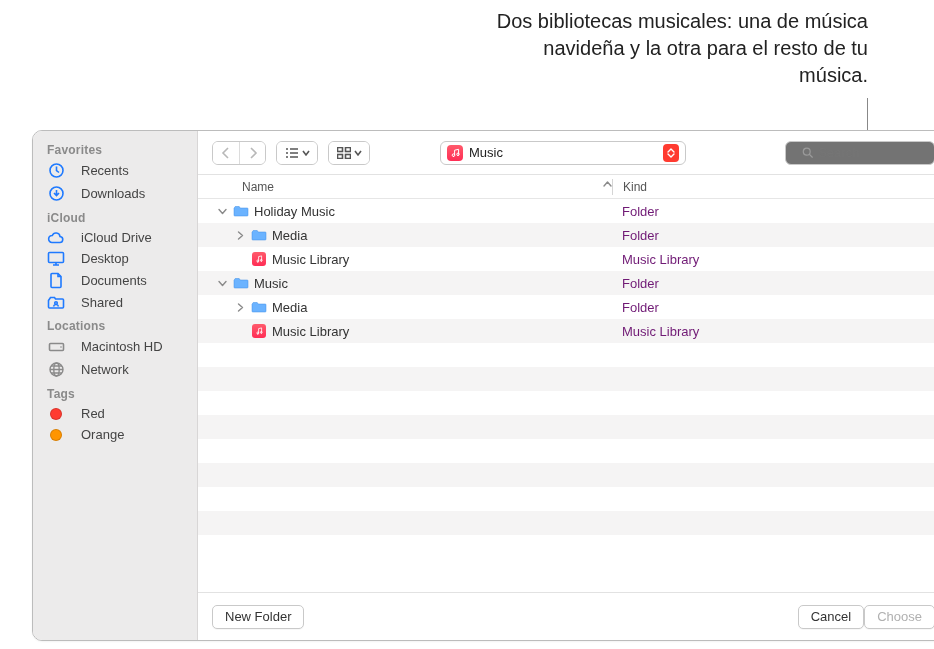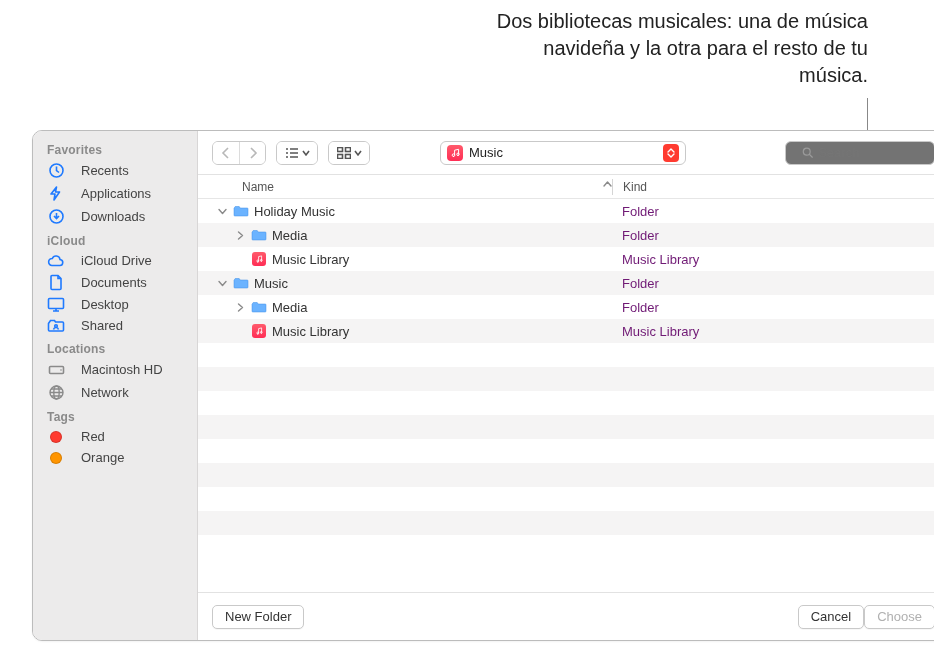--- a/index.html
+++ b/index.html
@@ -95,60 +95,52 @@
               <svg class="sb-icon" width="17" height="17" viewBox="0 0 17 17">
                 <circle cx="8.5" cy="8.5" r="6.5"></circle>
                 <path d="M8.5 4.5v4l2.5 2"></path>
               </svg>
             </span>
             <span class="label">Recents</span>
           </div>
           <div class="sb-item">
             <span class="icon">
               <svg class="sb-icon" width="17" height="17" viewBox="0 0 17 17">
-                <path d="M8.5 2 L3 9h4l-1 6 5.5-8h-4z" stroke-linejoin="round"></path>
-              </svg>
-            </span>
-            <span class="label">Applications</span>
-          </div>
-          <div class="sb-item">
-            <span class="icon">
-              <svg class="sb-icon" width="17" height="17" viewBox="0 0 17 17">
                 <circle cx="8.5" cy="8.5" r="6.5"></circle>
                 <path d="M8.5 5v5M6 8l2.5 2.5L11 8"></path>
               </svg>
             </span>
             <span class="label">Downloads</span>
           </div>
           <div class="sb-group">iCloud</div>
           <div class="sb-item">
             <span class="icon">
               <svg class="sb-icon" width="18" height="14" viewBox="0 0 18 14">
                 <path d="M5 11.5a3.5 3.5 0 0 1 .3-7 4 4 0 0 1 7.7 1 3 3 0 0 1-.5 6H5z"></path>
               </svg>
             </span>
             <span class="label">iCloud Drive</span>
+          </div>
+          <div class="sb-item">
+            <span class="icon">
+              <svg class="sb-icon" width="18" height="15" viewBox="0 0 18 15">
+                <rect x="1.5" y="1.5" width="15" height="10" rx="1"></rect>
+                <path d="M6 14h6M9 11.5V14"></path>
+              </svg>
+            </span>
+            <span class="label">Desktop</span>
           </div>
           <div class="sb-item">
             <span class="icon">
               <svg class="sb-icon" width="15" height="17" viewBox="0 0 15 17">
                 <path d="M3 1.5h6l3 3v10a1 1 0 0 1-1 1H3a1 1 0 0 1-1-1v-12a1 1 0 0 1 1-1z"></path>
                 <path d="M9 1.5v3h3"></path>
               </svg>
             </span>
             <span class="label">Documents</span>
-          </div>
-          <div class="sb-item">
-            <span class="icon">
-              <svg class="sb-icon" width="18" height="15" viewBox="0 0 18 15">
-                <rect x="1.5" y="1.5" width="15" height="10" rx="1"></rect>
-                <path d="M6 14h6M9 11.5V14"></path>
-              </svg>
-            </span>
-            <span class="label">Desktop</span>
           </div>
           <div class="sb-item">
             <span class="icon">
               <svg class="sb-icon" width="18" height="15" viewBox="0 0 18 15">
                 <path d="M1.5 5.5l2-3h4l1 1.5h7a1 1 0 0 1 1 1v7a1 1 0 0 1-1 1h-13a1 1 0 0 1-1-1z"></path>
                 <circle cx="9" cy="8" r="1.3"></circle>
                 <path d="M6.5 11.5c.3-1.3 1.3-2 2.5-2s2.2.7 2.5 2"></path>
               </svg>
             </span>
             <span class="label">Shared</span>

